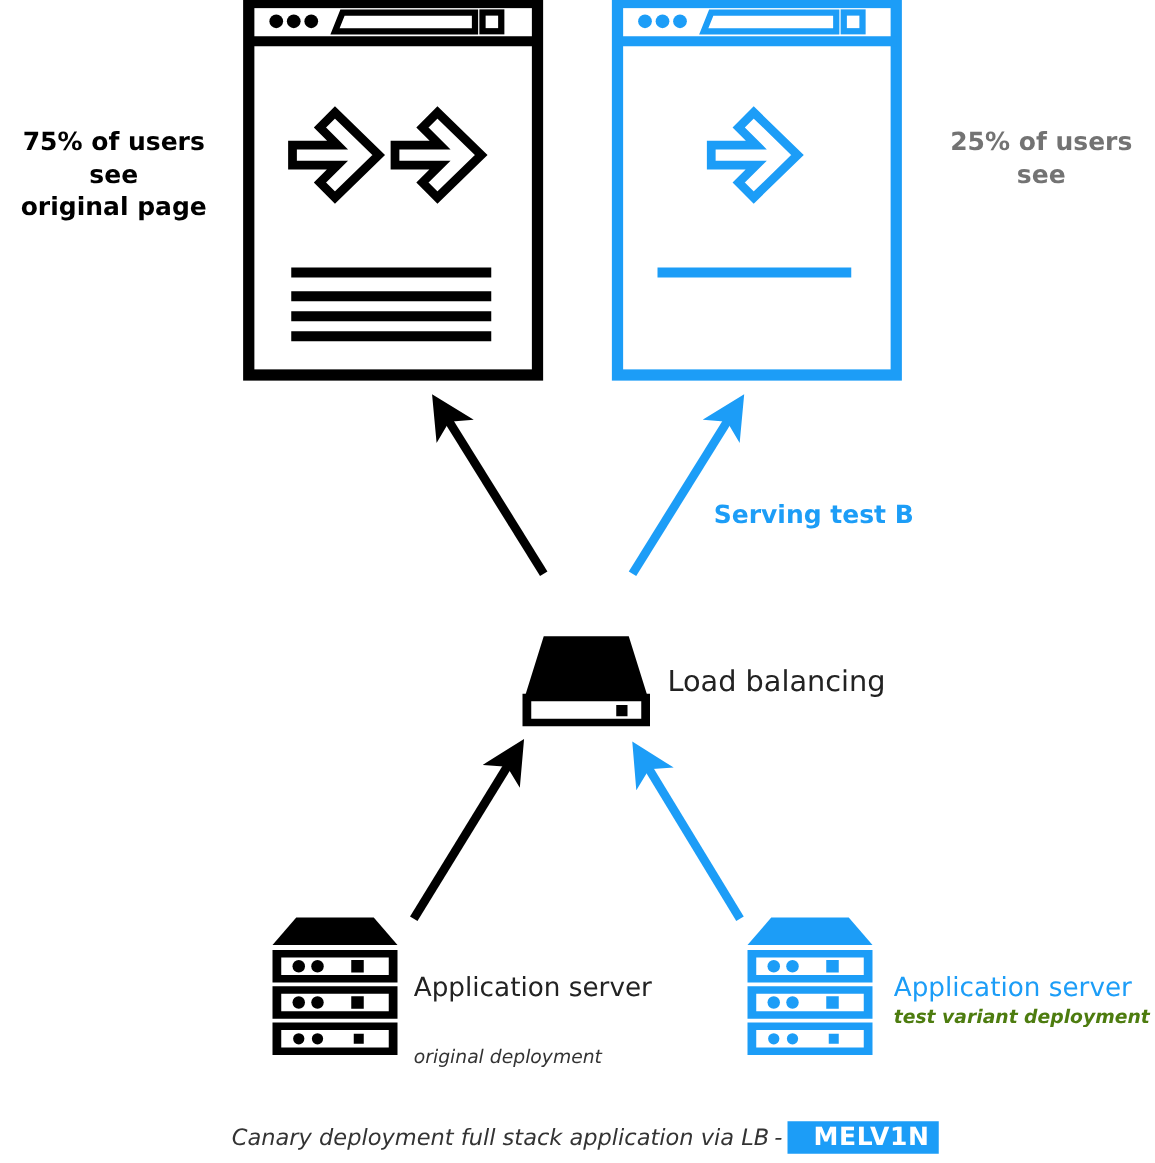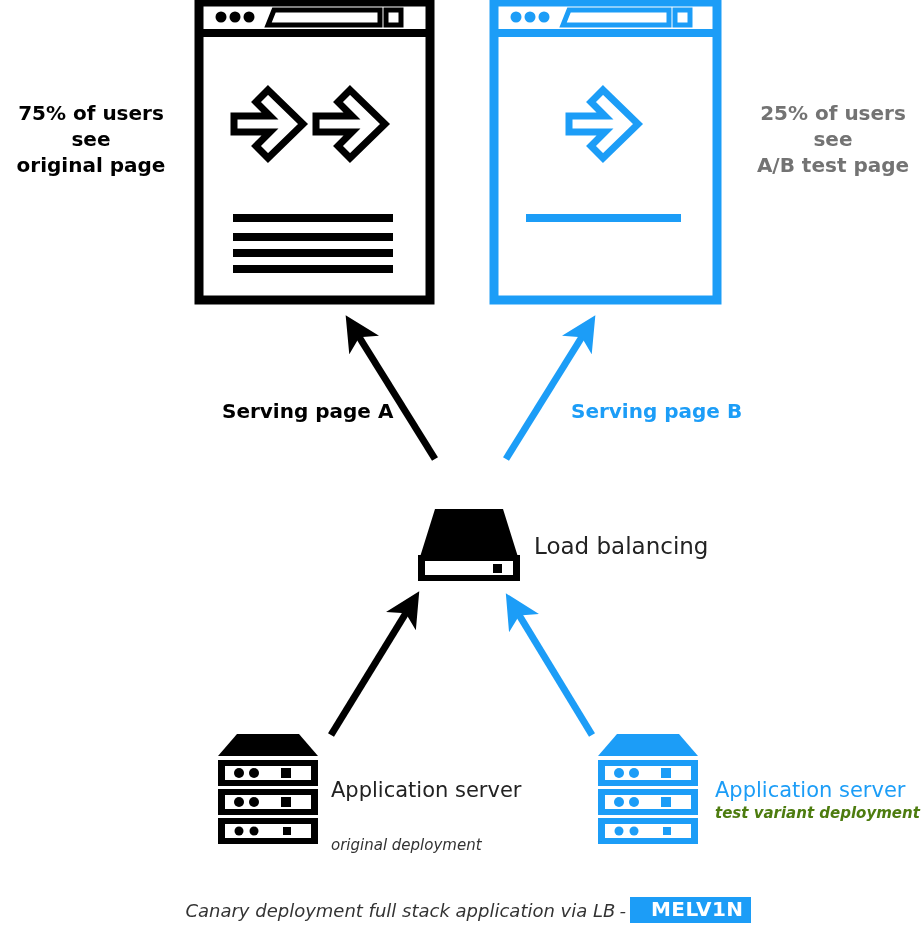--- a/index.html
+++ b/index.html
@@ -169,21 +169,20 @@
     <rect x="41" y="216" width="155" height="8" fill="#1C9DF7"></rect>
   </svg>
 
   <div class="callout" id="callout-left">
     <div>75% of users see</div>
     <div>original page</div>
   </div>
 
   <div class="callout" id="callout-right">
     <div>25% of users see</div>
-    <div>A/B test page</div>
   </div>
 
   <svg class="abs" style="left:0px; top:0px;" width="924" height="930">
     <defs>
       <marker id="head-black" markerWidth="5" markerHeight="5" refX="2.2" refY="2.5" orient="auto" markerUnits="strokeWidth">
         <path d="M 0 0 L 5 2.5 L 0 5 L 1.3 2.5 Z" fill="#000000"></path>
       </marker>
       <marker id="head-blue" markerWidth="5" markerHeight="5" refX="2.2" refY="2.5" orient="auto" markerUnits="strokeWidth">
         <path d="M 0 0 L 5 2.5 L 0 5 L 1.3 2.5 Z" fill="#1C9DF7"></path>
       </marker>
@@ -191,22 +190,21 @@
 
     <line x1="435" y1="459" x2="356" y2="332" stroke="#000000" stroke-width="7" marker-end="url(#head-black)"></line>
 
     <line x1="506" y1="459" x2="585" y2="332" stroke="#1C9DF7" stroke-width="7" marker-end="url(#head-blue)"></line>
 
     <line x1="331" y1="735" x2="409" y2="608" stroke="#000000" stroke-width="7" marker-end="url(#head-black)"></line>
 
     <line x1="592" y1="735" x2="516" y2="610" stroke="#1C9DF7" stroke-width="7" marker-end="url(#head-blue)"></line>
   </svg>
 
-  <div class="serving-label" id="serving-a">Serving page A</div>
-  <div class="serving-label" id="serving-b">Serving page B</div>
+  <div class="serving-label" id="serving-b">Serving test B</div>
 
   <svg class="abs" style="left:414px; top:505px;" width="110" height="80" viewBox="0 0 110 80">
 
     <path d="M 21 4 L 89 4 L 104 52 L 6 52 Z" fill="#000000"></path>
 
     <rect x="4" y="50" width="102" height="26" fill="#000000"></rect>
 
     <rect x="11" y="56" width="88" height="14" fill="#ffffff"></rect>
 
     <rect x="79" y="59" width="9" height="9" fill="#000000"></rect>

